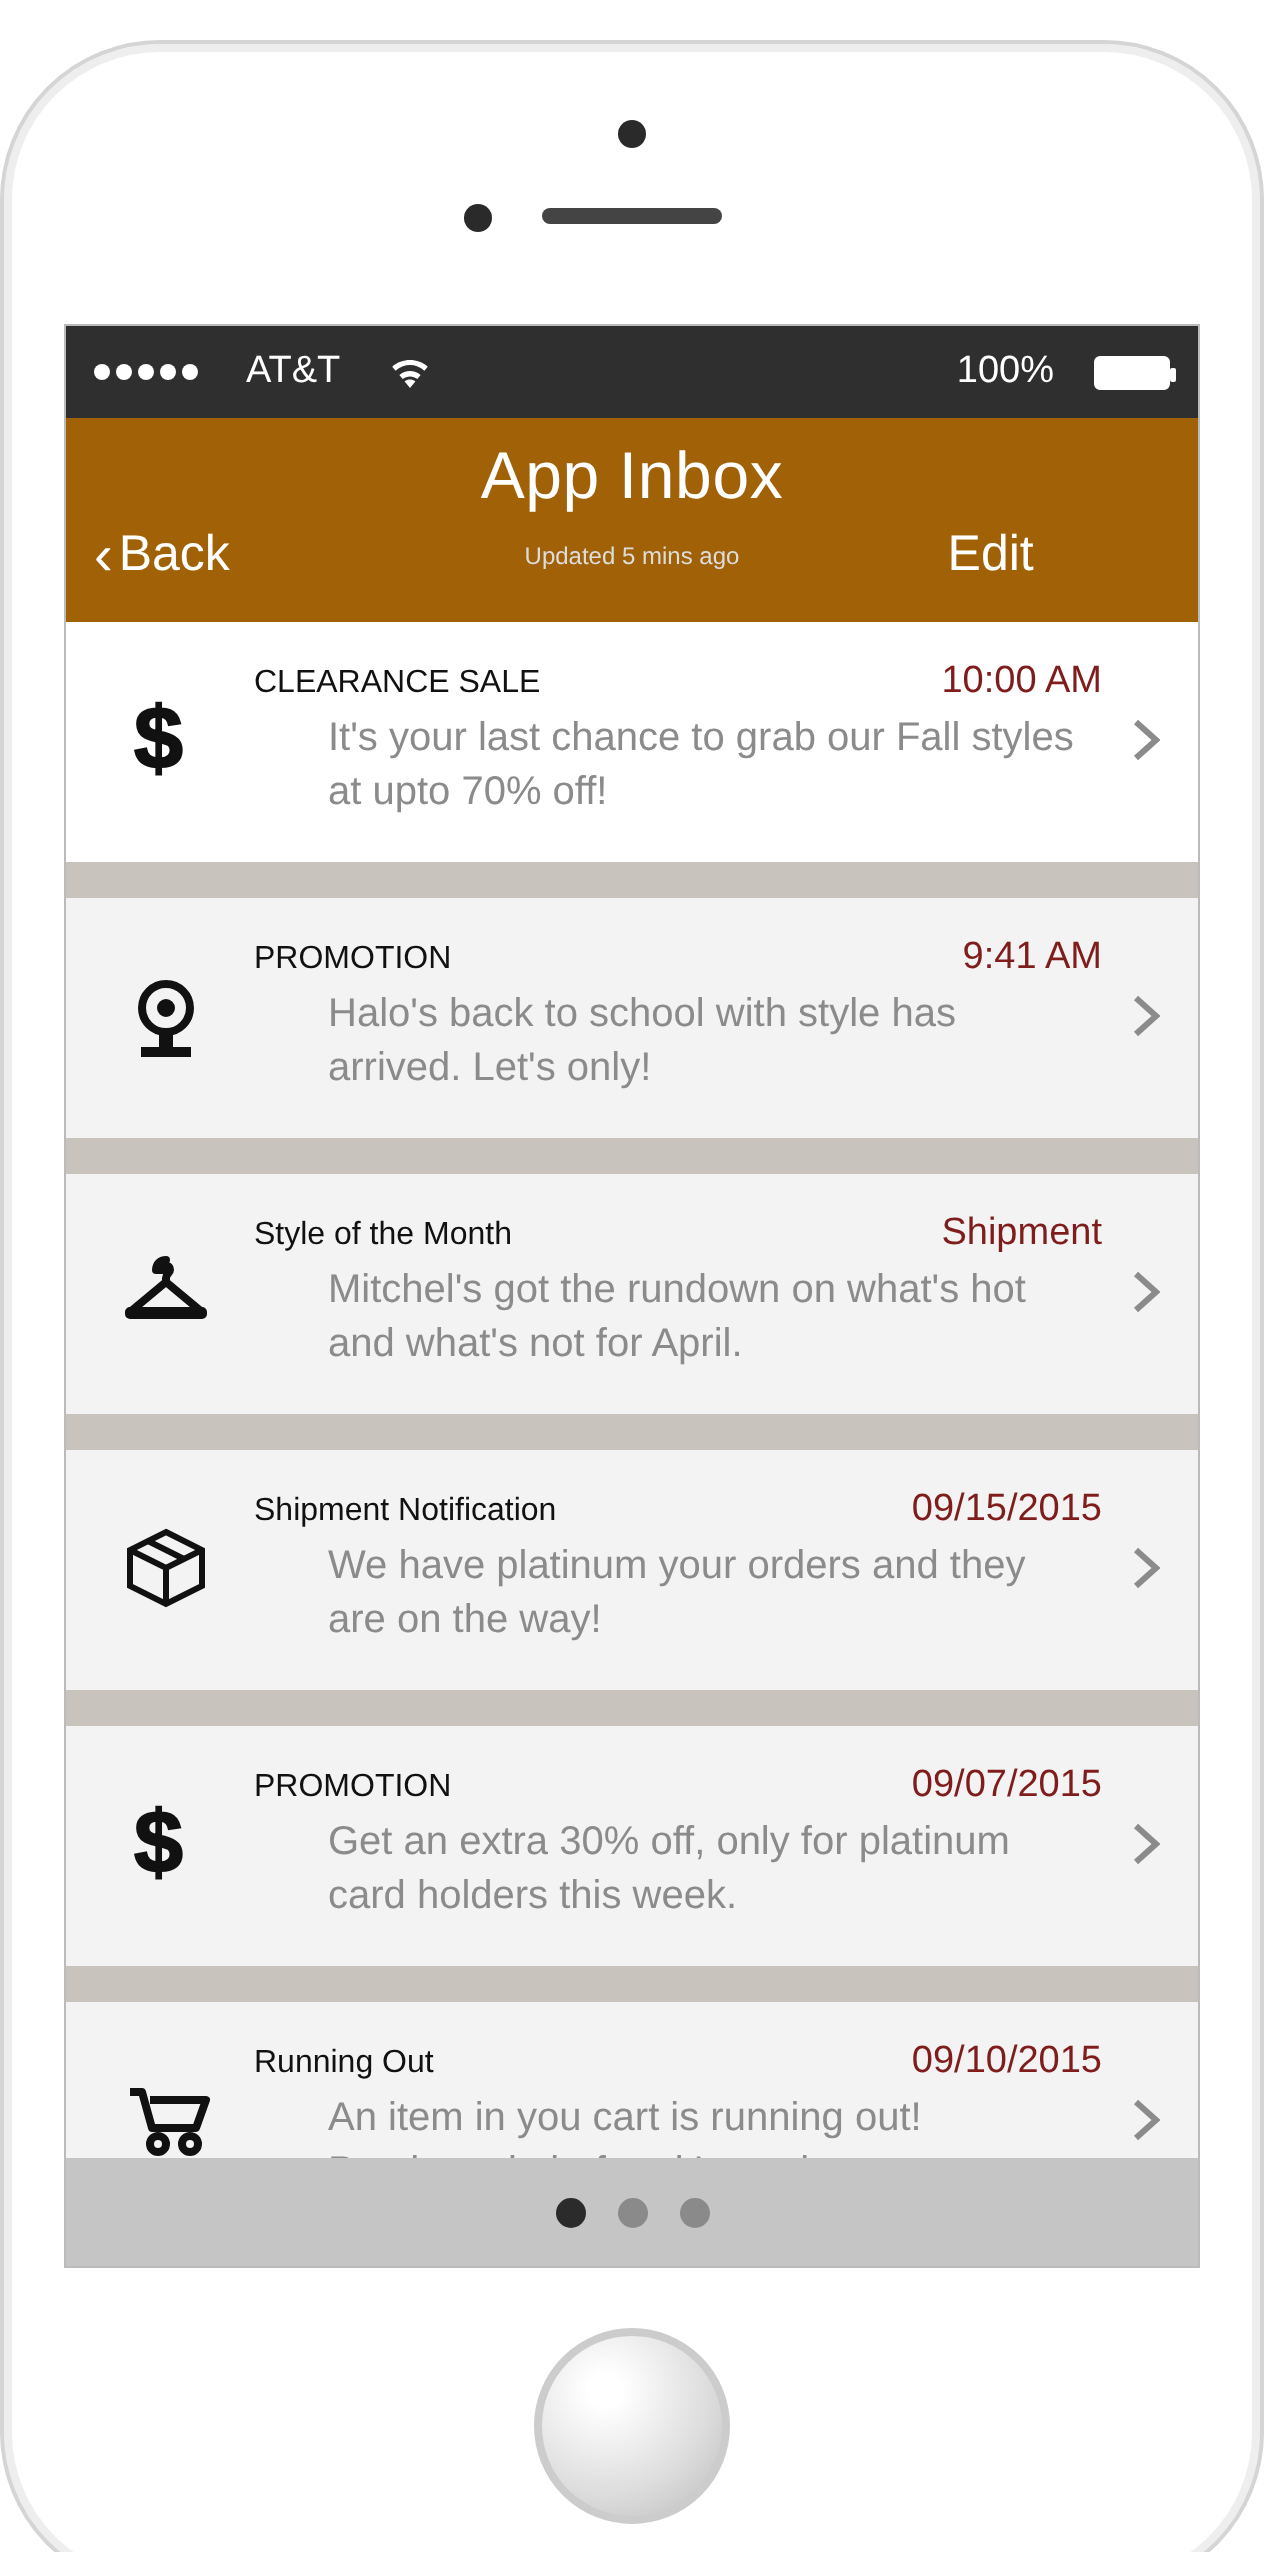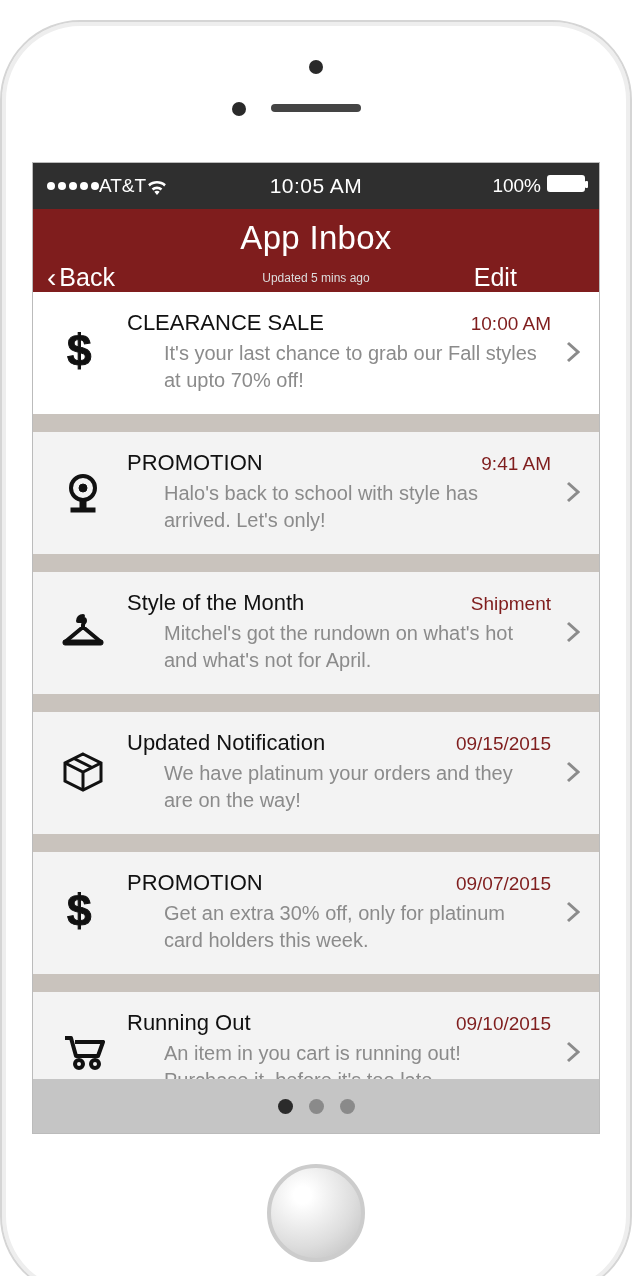--- a/index.html
+++ b/index.html
@@ -58,40 +58,40 @@
   
   .statusbar {
     background: #2f2f2f;
     color: #fff;
     height: 46px;
     display: flex;
     align-items: center;
     padding: 0 14px;
     font-size: 19px;
   }
-  .statusbar .left { display:flex; align-items:center; gap:0; flex:1; }
+  .statusbar .left { display:flex; align-items:center; gap:24px; flex:1; }
   .statusbar .center { flex:1; text-align:center; font-size:21px; letter-spacing:0.5px; }
-  .statusbar .right { flex:1; display:flex; justify-content:flex-end; align-items:flex-start; gap:6px; }
+  .statusbar .right { flex:1; display:flex; justify-content:flex-end; align-items:center; gap:20px; }
   .sig-dots { display:flex; gap:3px; }
   .sig-dots span { width:8px; height:8px; background:#fff; border-radius:50%; display:block; }
   .wifi-icon { width:22px; height:16px; position:relative; }
   .wifi-icon svg { width:22px; height:16px; fill:#fff; }
   .battery {
     width:38px; height:17px; border:2px solid #fff; border-radius:3px;
     position:relative; background:#fff;
   }
   .battery::after {
     content:""; position:absolute; right:-5px; top:4px; width:3px; height:7px;
     background:#fff; border-radius:1px;
   }
   
   .navhead {
-    background: #7f1d1d;
+    background: #a16207;
     color:#fff;
-    padding: 10px 14px 0 14px;
+    padding: 10px 14px 19px 14px;
     position: relative;
   }
   .nav-title {
     text-align:center;
     font-size: 33px;
     font-weight: 400;
     letter-spacing: 0.3px;
   }
   .nav-sub-row {
     display:flex;
@@ -127,21 +127,21 @@
   .row .icon-cell svg { width:44px; height:44px; fill:#111; stroke:#111; }
   .row .content {
     flex:1;
     padding-left: 6px;
     padding-right: 4px;
   }
   .row .top-line {
     display:flex; align-items:baseline;
   }
   .row .title {
-    font-size:22px; color:#111; font-weight:500;
+    font-size:16px; color:#111; font-weight:500;
     flex:1;
   }
   .row .time {
     font-size:19px; color:#7f1d1d;
     padding-right:6px;
   }
   .row .desc {
     font-size:20px; color:#8b8b8b; line-height:1.35;
     margin-top:4px;
     max-width: 380px;
@@ -187,21 +187,20 @@
             <span></span>
             <span></span>
         </div>
         <span>AT&amp;T</span>
         <span class="wifi-icon">
           <svg viewBox="0 0 24 18">
               <path d="M12 18l-3-3.7c1.7-1.5 4.3-1.5 6 0L12 18zm-6-7.3c3.4-3 8.6-3 12 0l-1.9 2.3c-2.3-2-5.9-2-8.2 0L6 10.7zM2 6C7.6 1 16.4 1 22 6l-1.9 2.3C15.5 4 8.5 4 3.9 8.3L2 6z"></path>
             </svg>
         </span>
       </div>
-      <div class="center">10:05 AM</div>
       <div class="right">
         <span>100%</span>
         <span class="battery"></span>
       </div>
     </div>
 
     <div class="navhead">
       <div class="nav-title">App Inbox</div>
       <div class="nav-sub-row">
         <div class="nav-back">
@@ -273,21 +272,21 @@
     </div>
   </div>
         <div class="row">
     <div class="icon-cell">
       <svg viewBox="0 0 44 44">
               <use href="#ic-box"></use>
             </svg>
     </div>
     <div class="content">
       <div class="top-line">
-        <div class="title">Updated Notification</div>
+        <div class="title">Shipment Notification</div>
         <div class="time">09/15/2015</div>
       </div>
       <div class="desc">We have platinum your orders and they are on the way!</div>
     </div>
     <div class="chevron-cell">
       <svg viewBox="0 0 14 22">
               <use href="#ic-chevron"></use>
             </svg>
     </div>
   </div>

